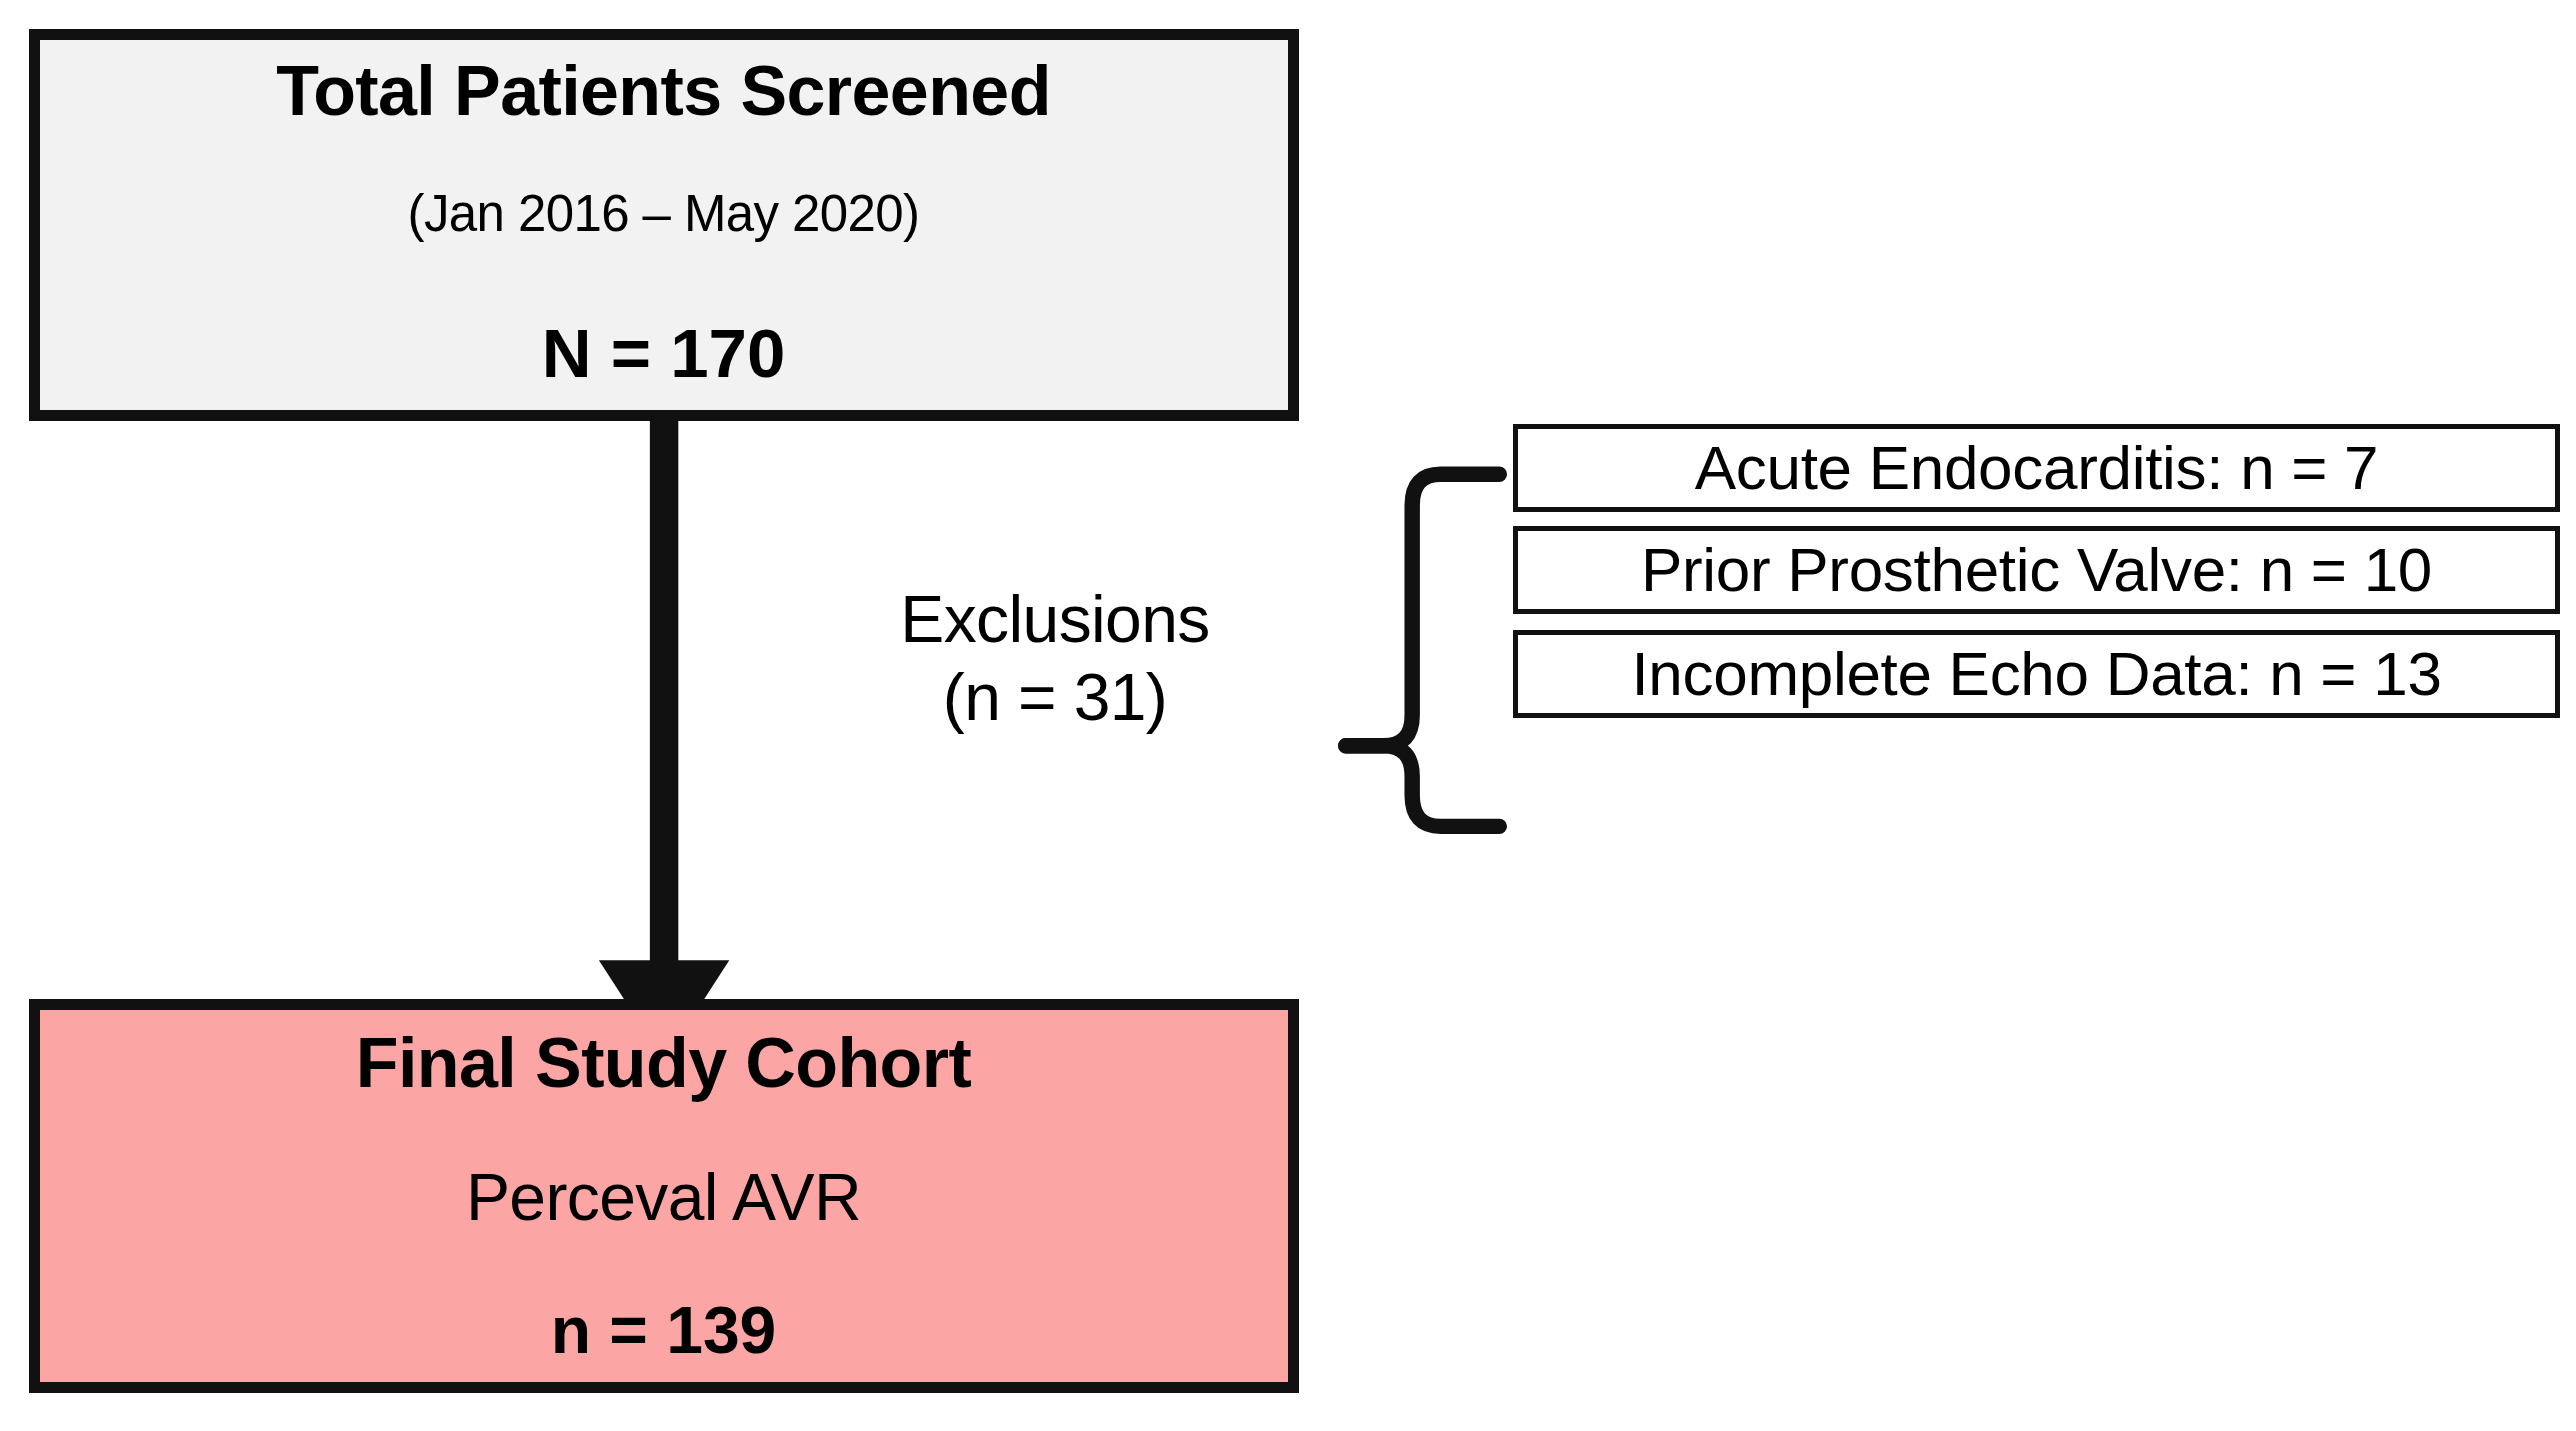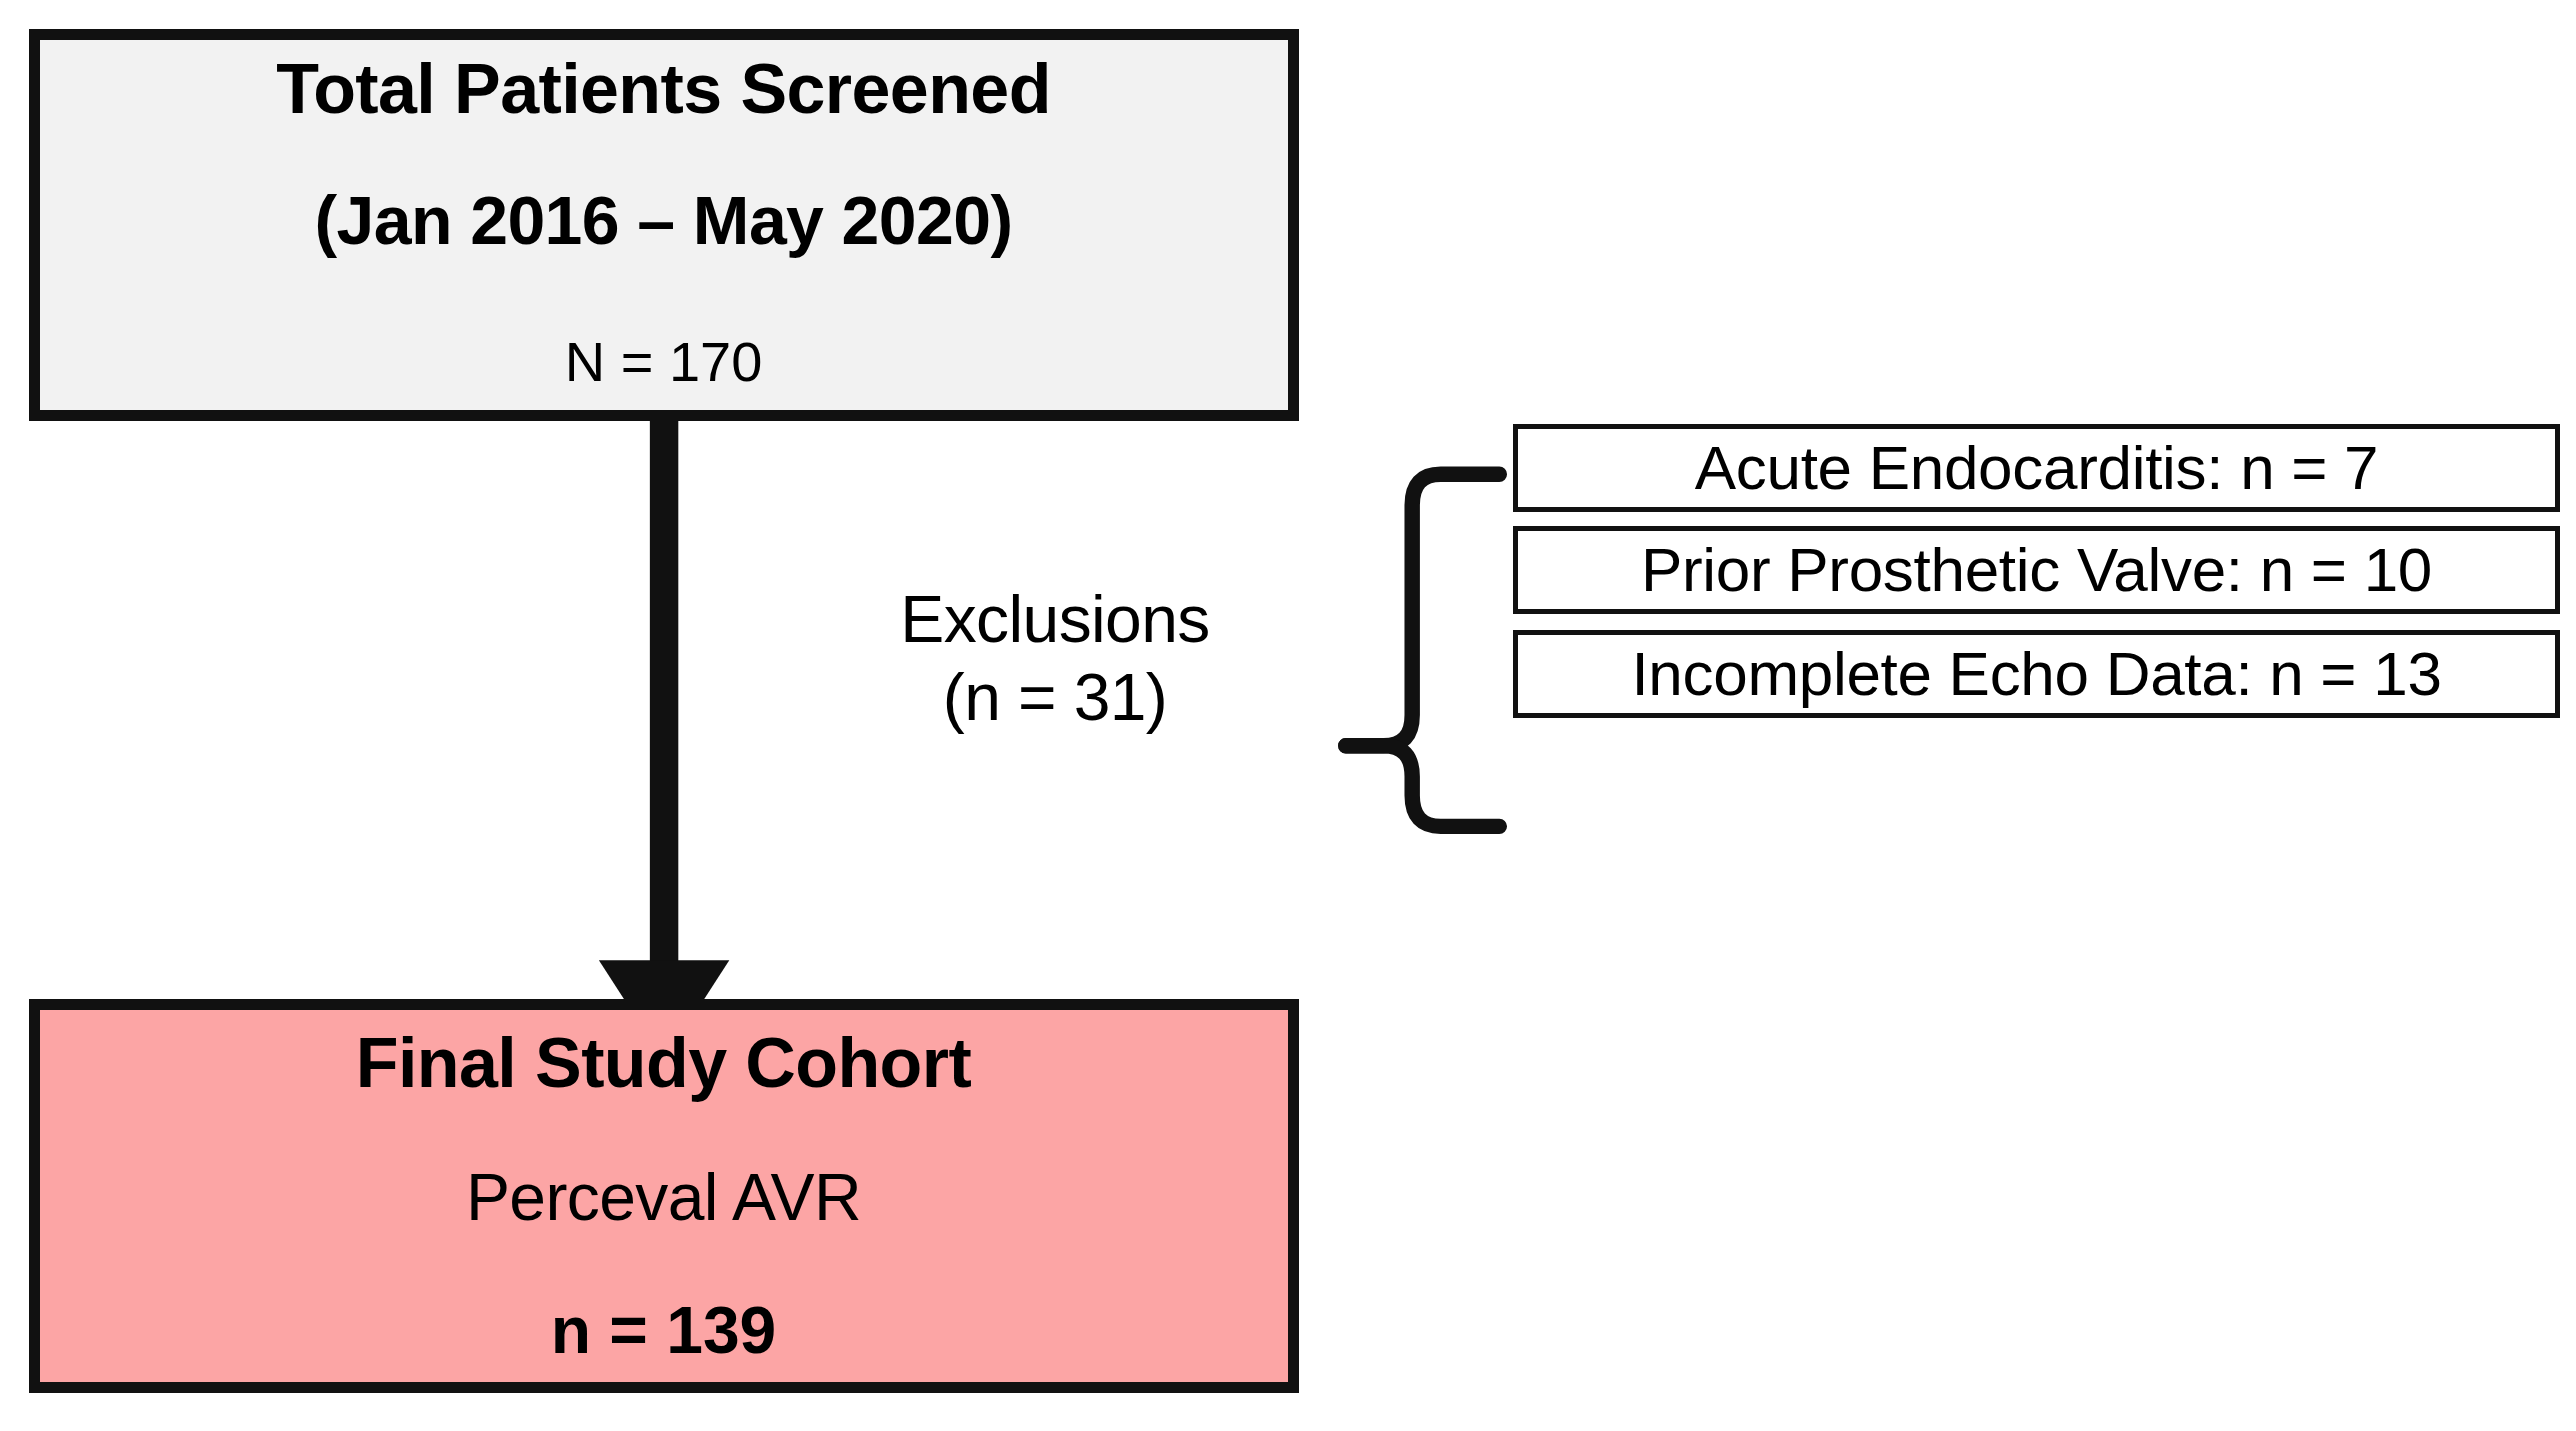--- a/index.html
+++ b/index.html
@@ -50,29 +50,29 @@
     padding: 15.4px 24px 20px 24px;
   }
   .screened .line-title {
     font-size: 70px;
     font-weight: bold;
     letter-spacing: -0.6px;
     margin-bottom: 20px;
     white-space: nowrap;
   }
   .screened .line-dates {
-    font-size: 68px;
-    font-weight: bold;
+    font-size: 51px;
+    font-weight: normal;
     letter-spacing: -0.6px;
     margin-bottom: 38px;
     white-space: nowrap;
   }
   .screened .line-n {
-    font-size: 56px;
-    font-weight: normal;
+    font-size: 69px;
+    font-weight: bold;
     letter-spacing: 0px;
     white-space: nowrap;
   }
 
   
   .node.cohort {
     left: 28.5px;
     top: 999px;
     width: 1270px;
     height: 394px;

